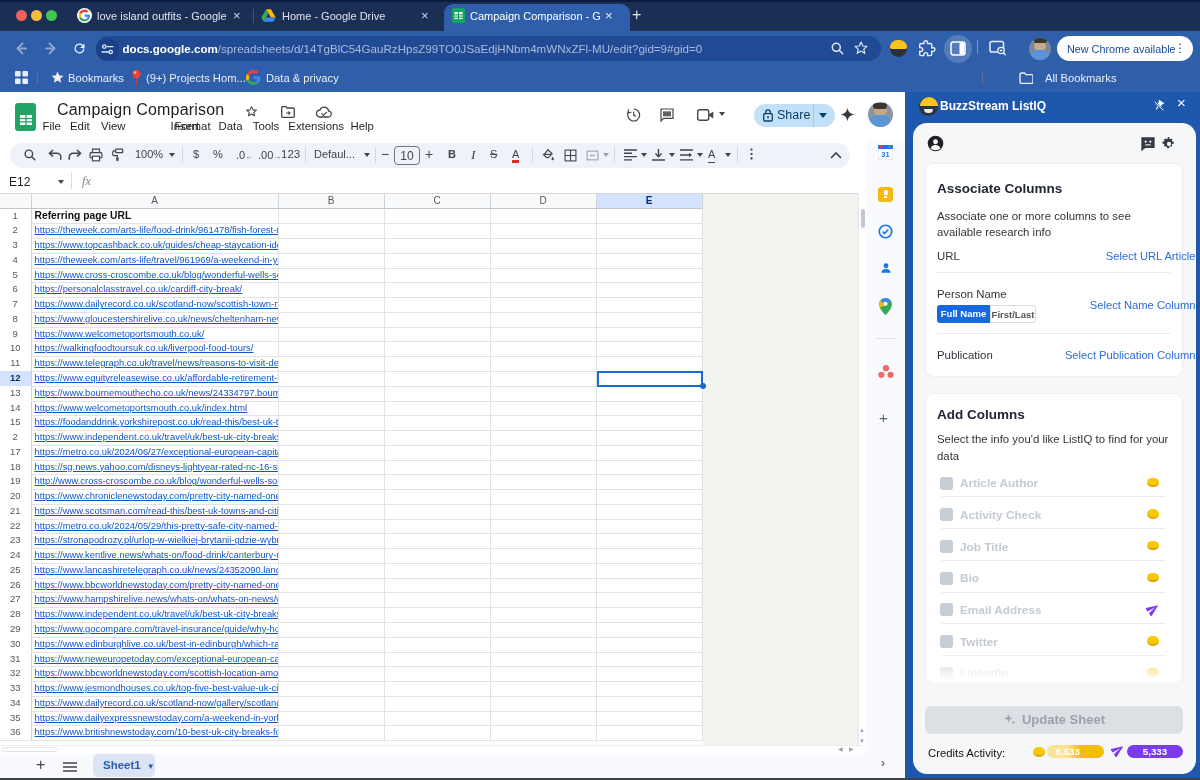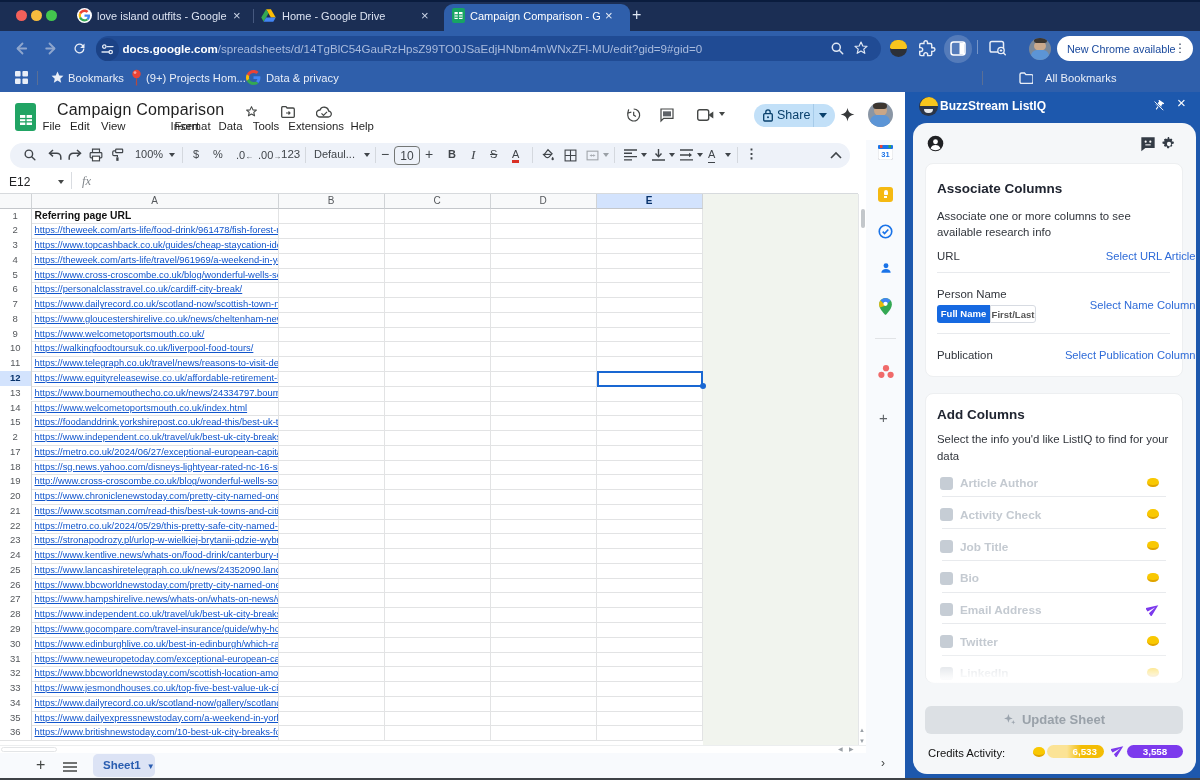--- a/index.html
+++ b/index.html
@@ -563,19 +563,19 @@
 <div class="chk" style="top:574.7px;"></div>
 <div class="mitem" style="top:574.4px;">LinkedIn</div>
 <div class="coin" style="left:242px;top:575.7px;"></div>
 <div class="abs" style="left:21px;top:558px;width:256px;height:33px;background:linear-gradient(rgba(255,255,255,0),rgba(255,255,255,.92) 85%);border-radius:0 0 8px 8px;"></div>
 <div id="updbtn"><svg style="vertical-align:-2px;margin-right:6px;" width="13" height="13" viewBox="0 0 24 24">
           <path d="M10 2l2 6 6 2-6 2-2 6-2-6-6-2 6-2z" fill="#9aa3ad"></path>
           <path d="M19 13l1 3 3 1-3 1-1 3-1-3-3-1 3-1z" fill="#9aa3ad"></path>
         </svg>Update Sheet</div>
 <div class="abs" style="left:23px;top:654.5px;font-size:11.3px;color:#111;">Credits Activity:</div>
 <div class="coin" style="left:128px;top:655px;"></div>
-<div class="abs" style="left:142px;top:653px;width:57px;height:13px;border-radius:6.5px;background:linear-gradient(90deg,#fbe396 35%,#f3bd05 60%);color:#fff;font-size:9.8px;font-weight:bold;text-align:right;line-height:13px;padding-right:7px;">6,533</div>
+<div class="abs" style="left:142px;top:653px;width:57px;height:13px;border-radius:6.5px;background:linear-gradient(90deg,#fbe396 35%,#f3bd05 60%);color:#fff;font-size:9.8px;font-weight:bold;text-align:right;line-height:13px;padding-right:24px;">6,533</div>
 <svg class="abs" style="left:206px;top:651px;" width="14" height="14" viewBox="0 0 24 24">
         <path d="M2 21l21-9L2 3v7l15 2-15 2z" fill="#7c3aed" transform="rotate(-35 12 12)"></path>
       </svg>
-<div class="abs" style="left:222px;top:653px;width:56px;height:13px;border-radius:6.5px;background:#7c3aed;color:#fff;font-size:9.8px;font-weight:bold;text-align:center;line-height:13px;">3,558</div>
+<div class="abs" style="left:222px;top:653px;width:56px;height:13px;border-radius:6.5px;background:#7c3aed;color:#fff;font-size:9.8px;font-weight:bold;text-align:center;line-height:13px;">5,333</div>
 </div>
 <div id="botdark"></div>
 </div>
 </body></html>

